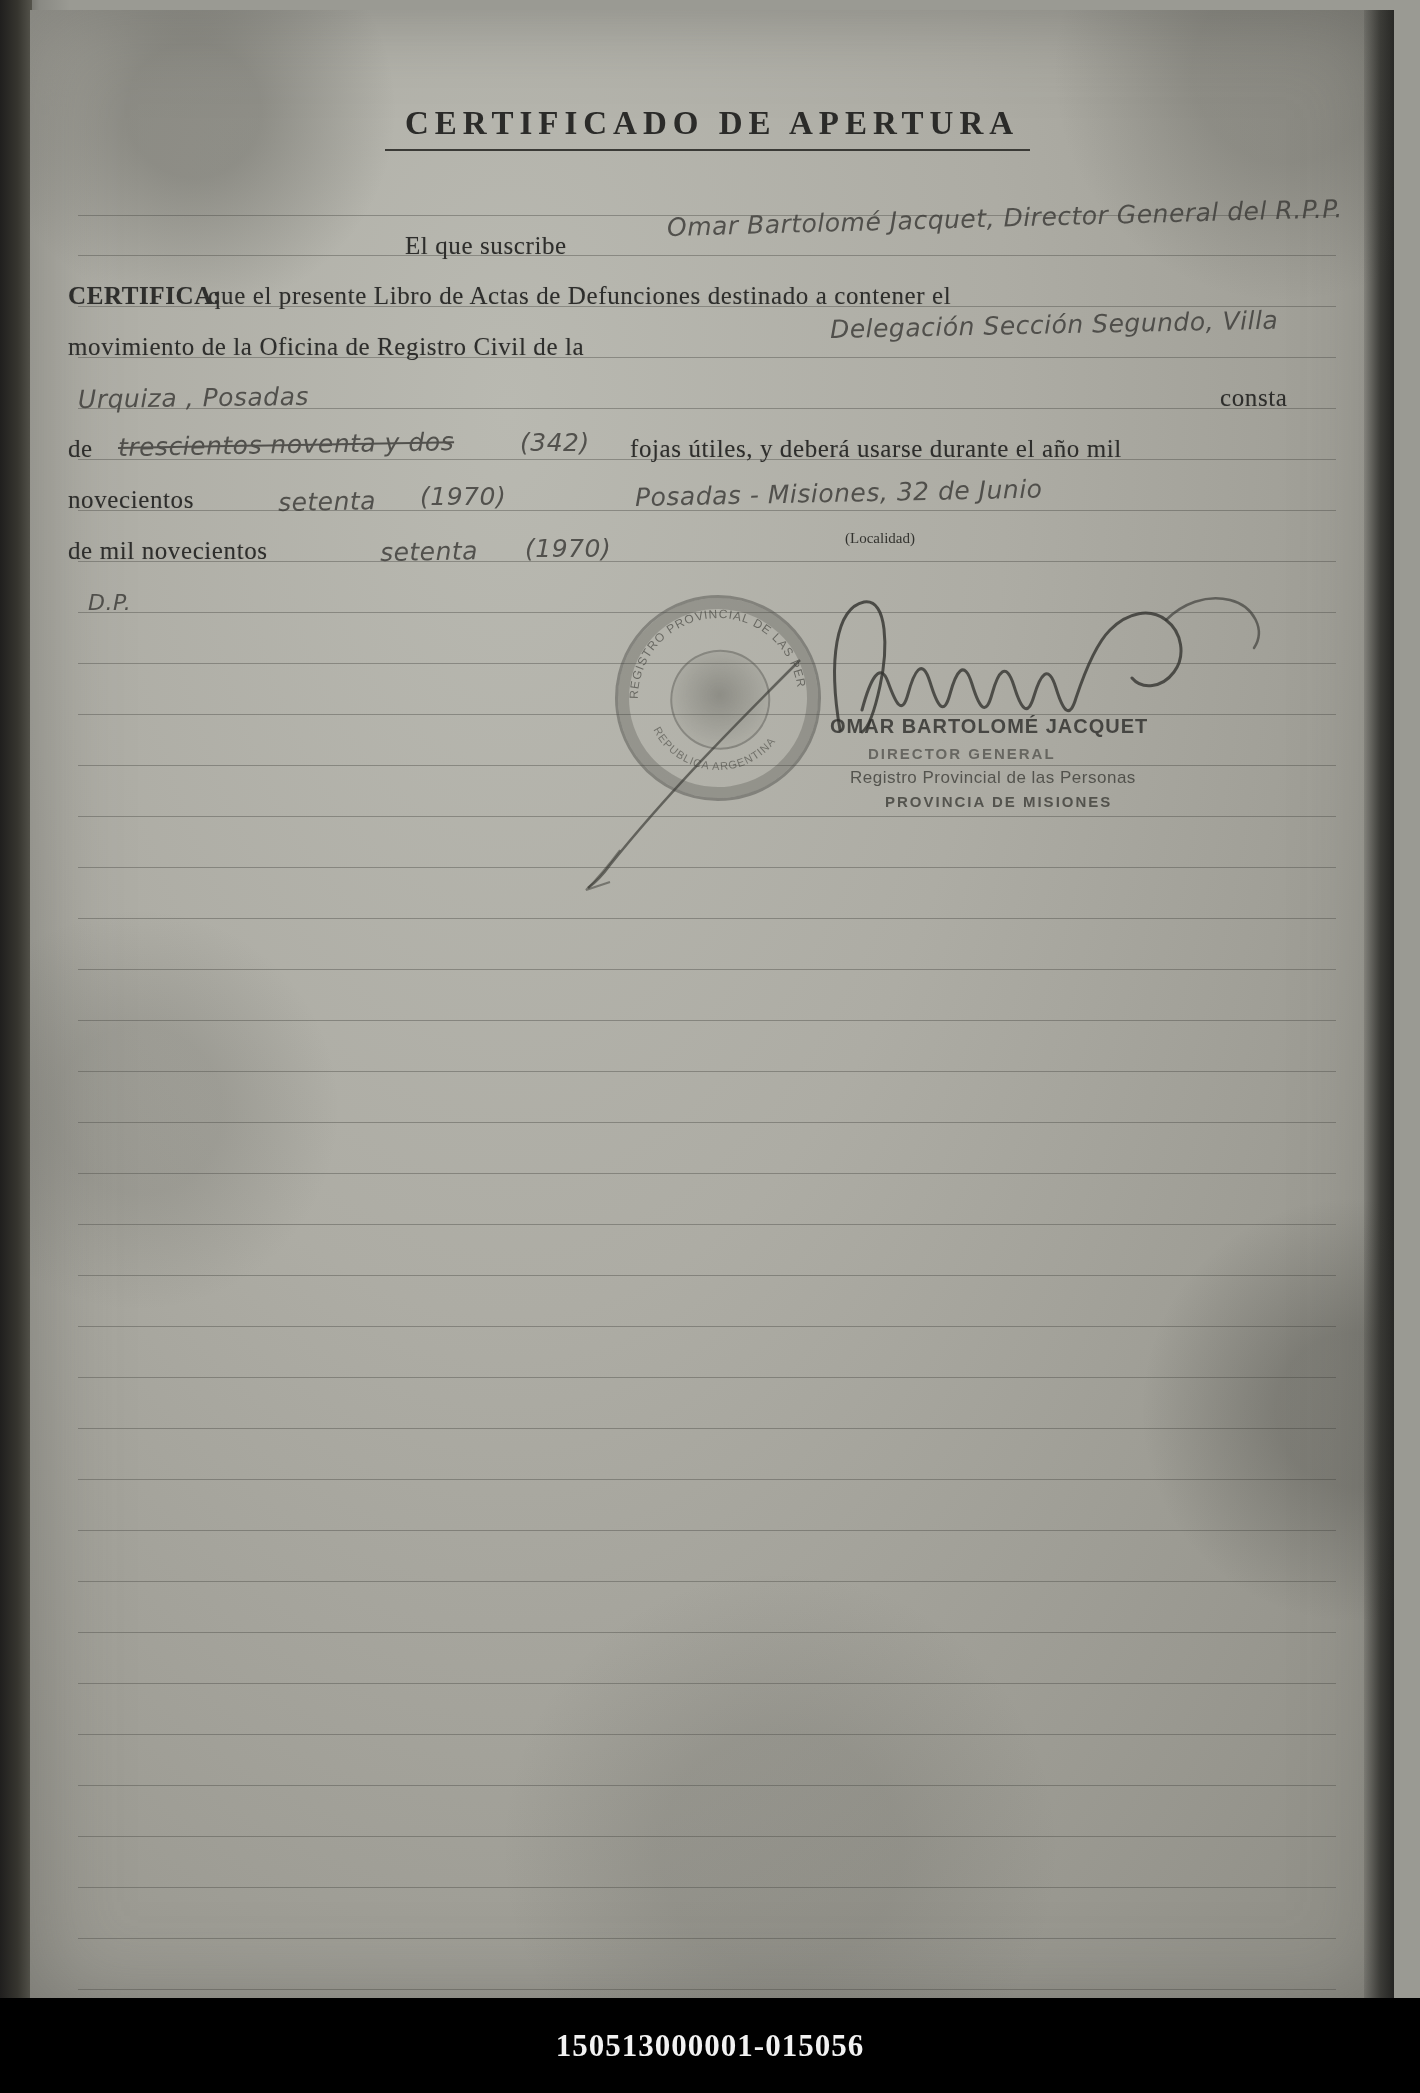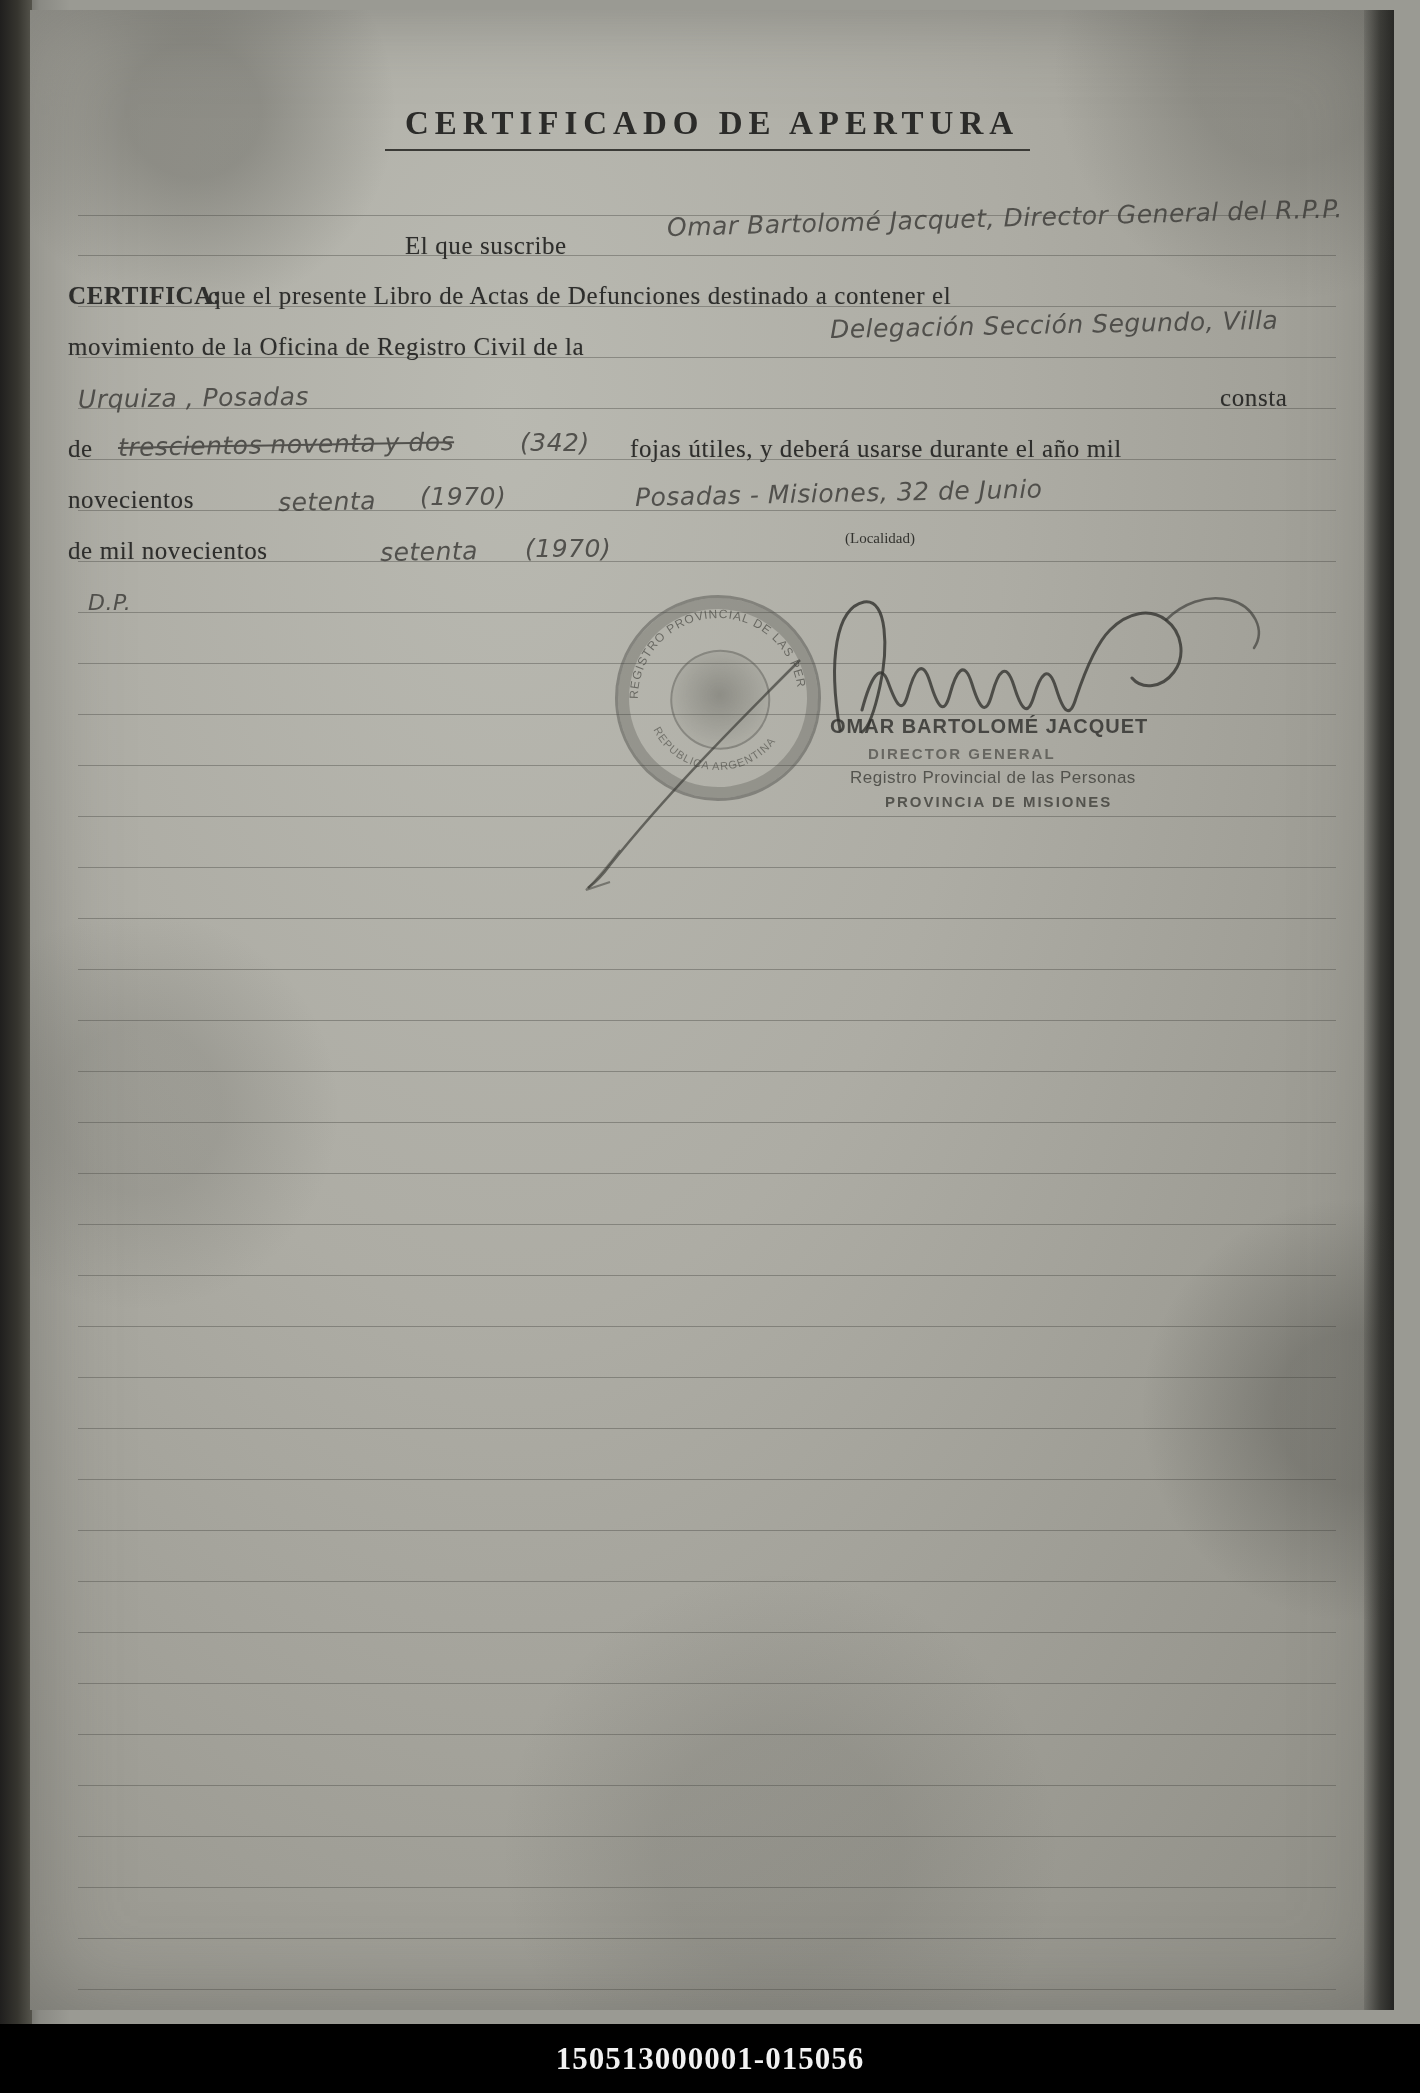--- a/index.html
+++ b/index.html
@@ -67,21 +67,21 @@
     width: 32px; height: 2093px;
     background: linear-gradient(to right, #201f1e, #36352f 55%, #55544c 100%);
   }
 
   
   #footer-bar {
     position: absolute;
     left: 0;
     bottom: 0;
     width: 1420px;
-    height: 69px;
+    height: 95px;
     background: #000;
     color: #fff;
     display: flex;
     align-items: center;
     justify-content: center;
     letter-spacing: 1px;
   }
   #footer-id {
     font-family: "Liberation Serif", serif;
     font-size: 31px;

